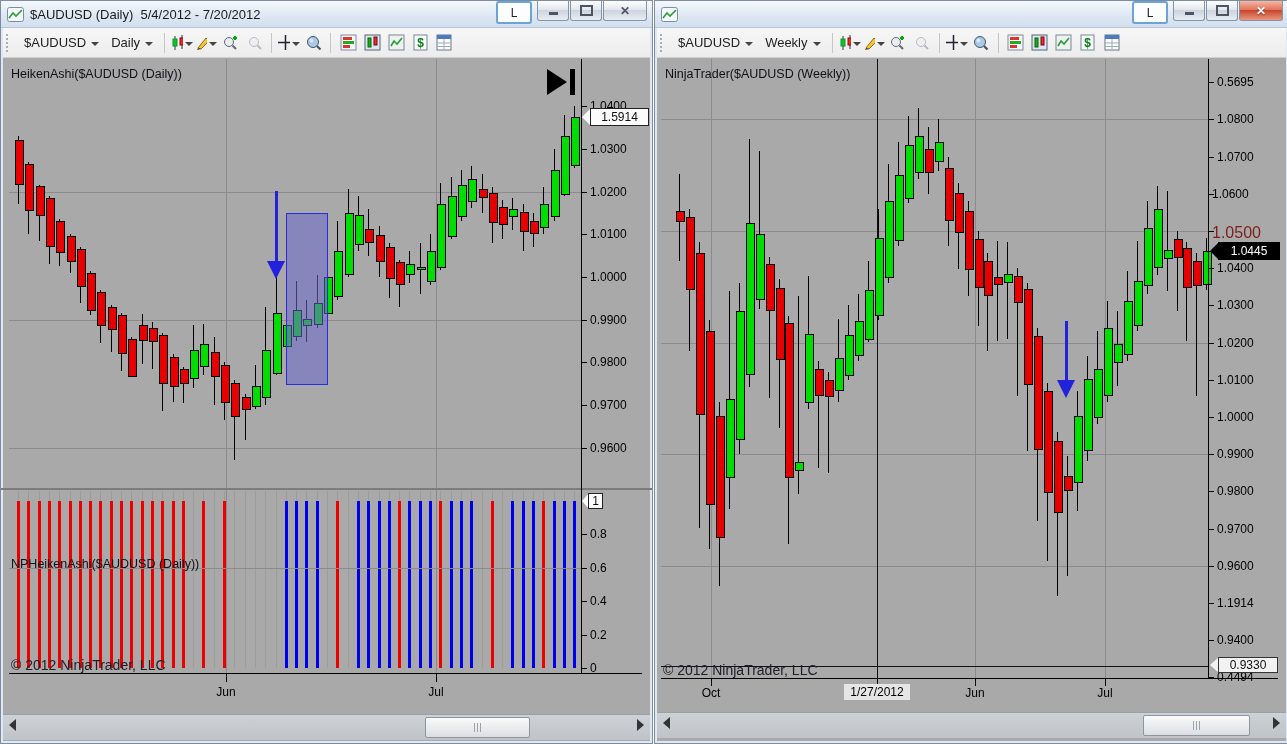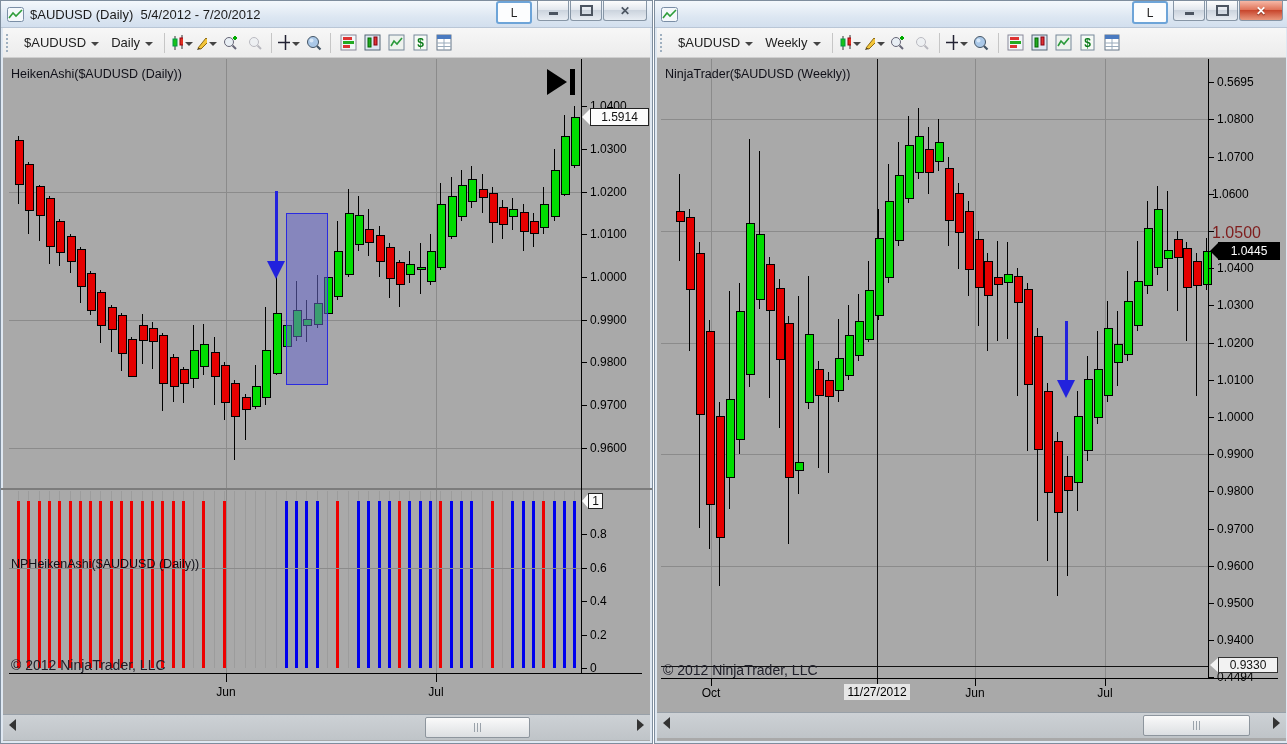--- a/index.html
+++ b/index.html
@@ -696,29 +696,29 @@
         <div style="position: absolute; left: 562px; top: 408.9px; font-size: 12px; color: rgb(0, 0, 0);">1.0000</div>
         <div style="position: absolute; left: 553px; top: 453.1px; width: 6px; height: 1px; background: rgb(0, 0, 0);"></div>
         <div style="position: absolute; left: 562px; top: 446.1px; font-size: 12px; color: rgb(0, 0, 0);">0.9900</div>
         <div style="position: absolute; left: 553px; top: 490.3px; width: 6px; height: 1px; background: rgb(0, 0, 0);"></div>
         <div style="position: absolute; left: 562px; top: 483.3px; font-size: 12px; color: rgb(0, 0, 0);">0.9800</div>
         <div style="position: absolute; left: 553px; top: 527.5px; width: 6px; height: 1px; background: rgb(0, 0, 0);"></div>
         <div style="position: absolute; left: 562px; top: 520.5px; font-size: 12px; color: rgb(0, 0, 0);">0.9700</div>
         <div style="position: absolute; left: 553px; top: 564.7px; width: 6px; height: 1px; background: rgb(0, 0, 0);"></div>
         <div style="position: absolute; left: 562px; top: 557.7px; font-size: 12px; color: rgb(0, 0, 0);">0.9600</div>
         <div style="position: absolute; left: 553px; top: 601.9px; width: 6px; height: 1px; background: rgb(0, 0, 0);"></div>
-        <div style="position: absolute; left: 562px; top: 594.9px; font-size: 12px; color: rgb(0, 0, 0);">0.9500</div>
+        <div style="position: absolute; left: 562px; top: 594.9px; font-size: 12px; color: rgb(0, 0, 0);">1.1914</div>
         <div style="position: absolute; left: 553px; top: 639.1px; width: 6px; height: 1px; background: rgb(0, 0, 0);"></div>
         <div style="position: absolute; left: 562px; top: 632.1px; font-size: 12px; color: rgb(0, 0, 0);">0.9400</div>
         <div style="position: absolute; left: 553px; top: 676.3px; width: 6px; height: 1px; background: rgb(0, 0, 0);"></div>
         <div style="position: absolute; left: 562px; top: 669.3px; font-size: 12px; color: rgb(0, 0, 0);">0.4494</div>
         <div style="position: absolute; left: 56px; top: 677px; width: 1px; height: 8px; background: rgb(0, 0, 0);"></div>
         <div style="position: absolute; left: 42px; top: 685px; width: 28px; text-align: center; font-size: 12px; color: rgb(0, 0, 0);">Oct</div>
         <div style="position: absolute; left: 222px; top: 677px; width: 1px; height: 8px; background: rgb(0, 0, 0);"></div>
-        <div style="position: absolute; left: 189px; top: 683px; width: 66px; height: 16px; text-align: center; font-size: 12px; color: rgb(0, 0, 0); background: rgb(230, 230, 230); line-height: 16px;">11/27/2012</div>
+        <div style="position: absolute; left: 189px; top: 683px; width: 66px; height: 16px; text-align: center; font-size: 12px; color: rgb(0, 0, 0); background: rgb(230, 230, 230); line-height: 16px;">1/27/2012</div>
         <div style="position: absolute; left: 320px; top: 677px; width: 1px; height: 8px; background: rgb(0, 0, 0);"></div>
         <div style="position: absolute; left: 306px; top: 685px; width: 28px; text-align: center; font-size: 12px; color: rgb(0, 0, 0);">Jun</div>
         <div style="position: absolute; left: 450px; top: 677px; width: 1px; height: 8px; background: rgb(0, 0, 0);"></div>
         <div style="position: absolute; left: 436px; top: 685px; width: 28px; text-align: center; font-size: 12px; color: rgb(0, 0, 0);">Jul</div>
         <div style="position: absolute; left: 410px; top: 320px; width: 3px; height: 59px; background: rgb(34, 34, 221);"></div>
         <div style="position: absolute; left: 402px; top: 379px; width: 0px; height: 0px; border-left: 9px solid transparent; border-right: 9px solid transparent; border-top: 18px solid rgb(34, 34, 221); background: none;"></div>
       </div>
 
     <div class="chart-label" style="left:10px;top:66px;">NinjaTrader($AUDUSD (Weekly))</div>
     <div class="copyright" style="left:8px;top:661px;">© 2012 NinjaTrader, LLC</div>

